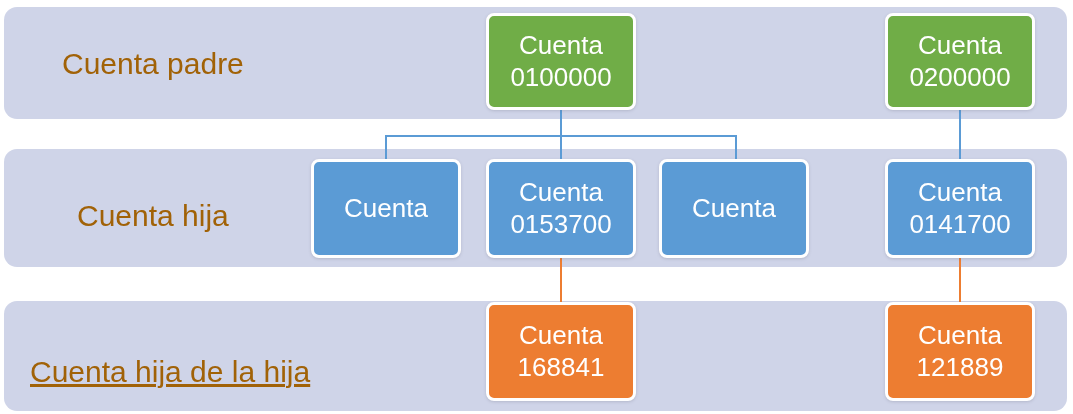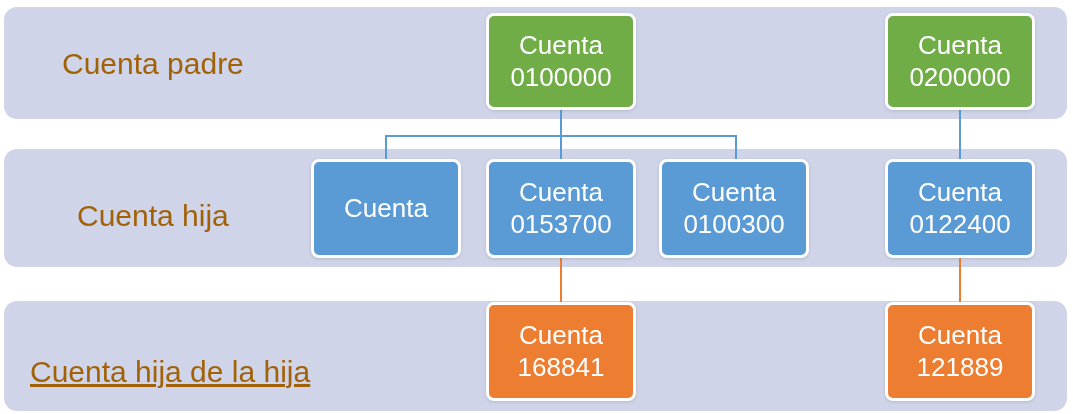--- a/index.html
+++ b/index.html
@@ -107,25 +107,24 @@
   </div>
   <div class="node blue pos-c1">
     <span>Cuenta</span>
   </div>
   <div class="node blue pos-c2">
     <span>Cuenta</span>
     <span>0153700</span>
   </div>
   <div class="node blue pos-c3">
     <span>Cuenta</span>
-    <span>0100300</span>
   </div>
   <div class="node blue pos-c4">
     <span>Cuenta</span>
-    <span>0122400</span>
+    <span>0141700</span>
   </div>
   <div class="node orange pos-o1">
     <span>Cuenta</span>
     <span>168841</span>
   </div>
   <div class="node orange pos-o2">
     <span>Cuenta</span>
     <span>121889</span>
   </div>
 

